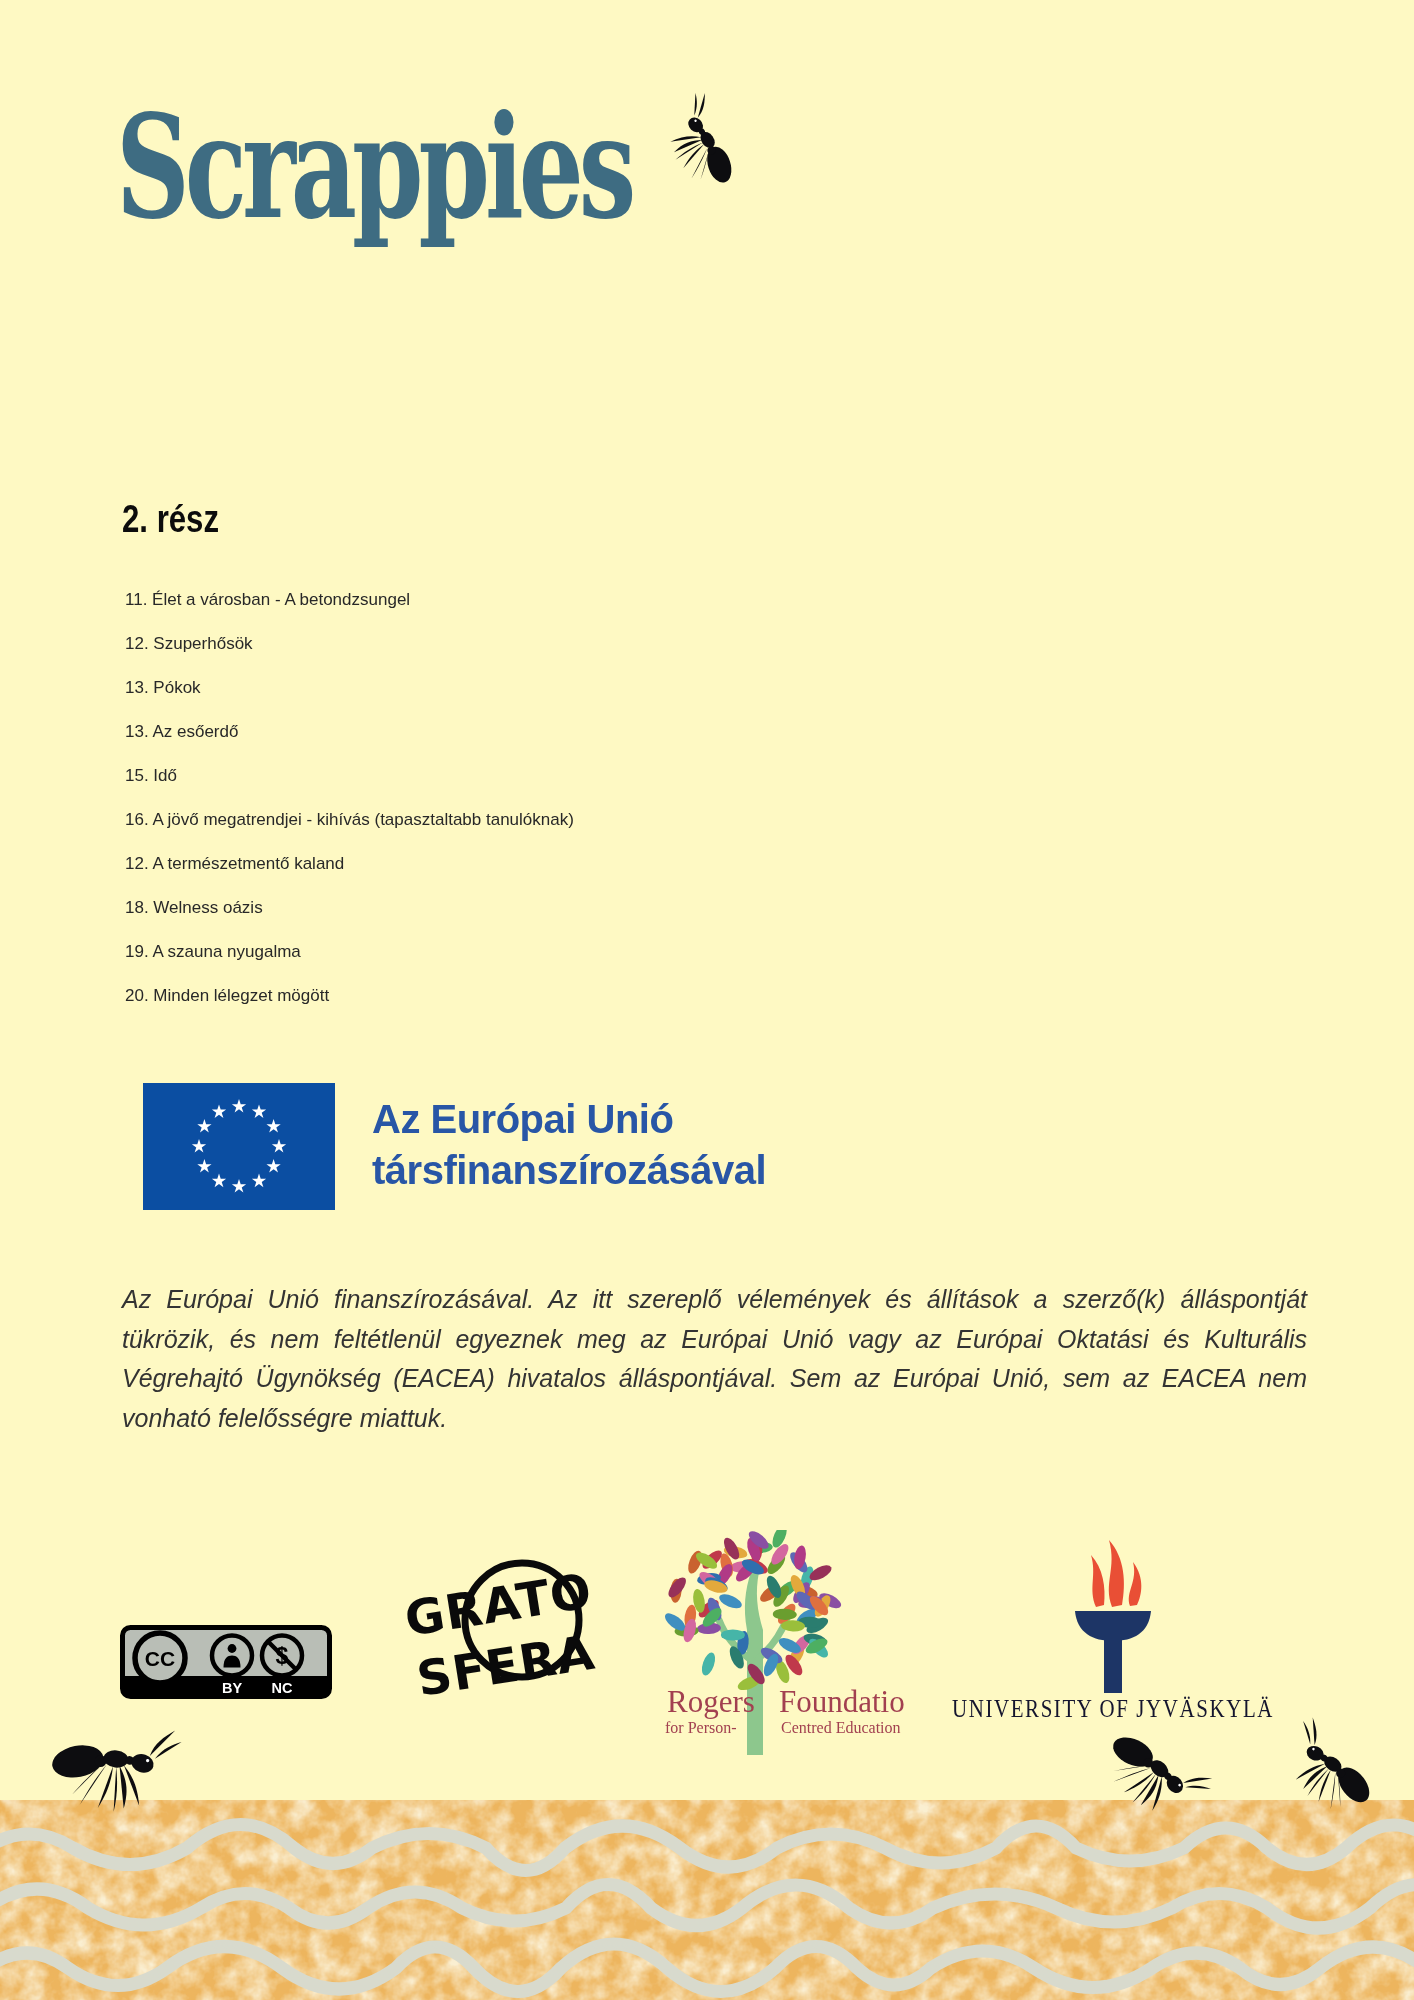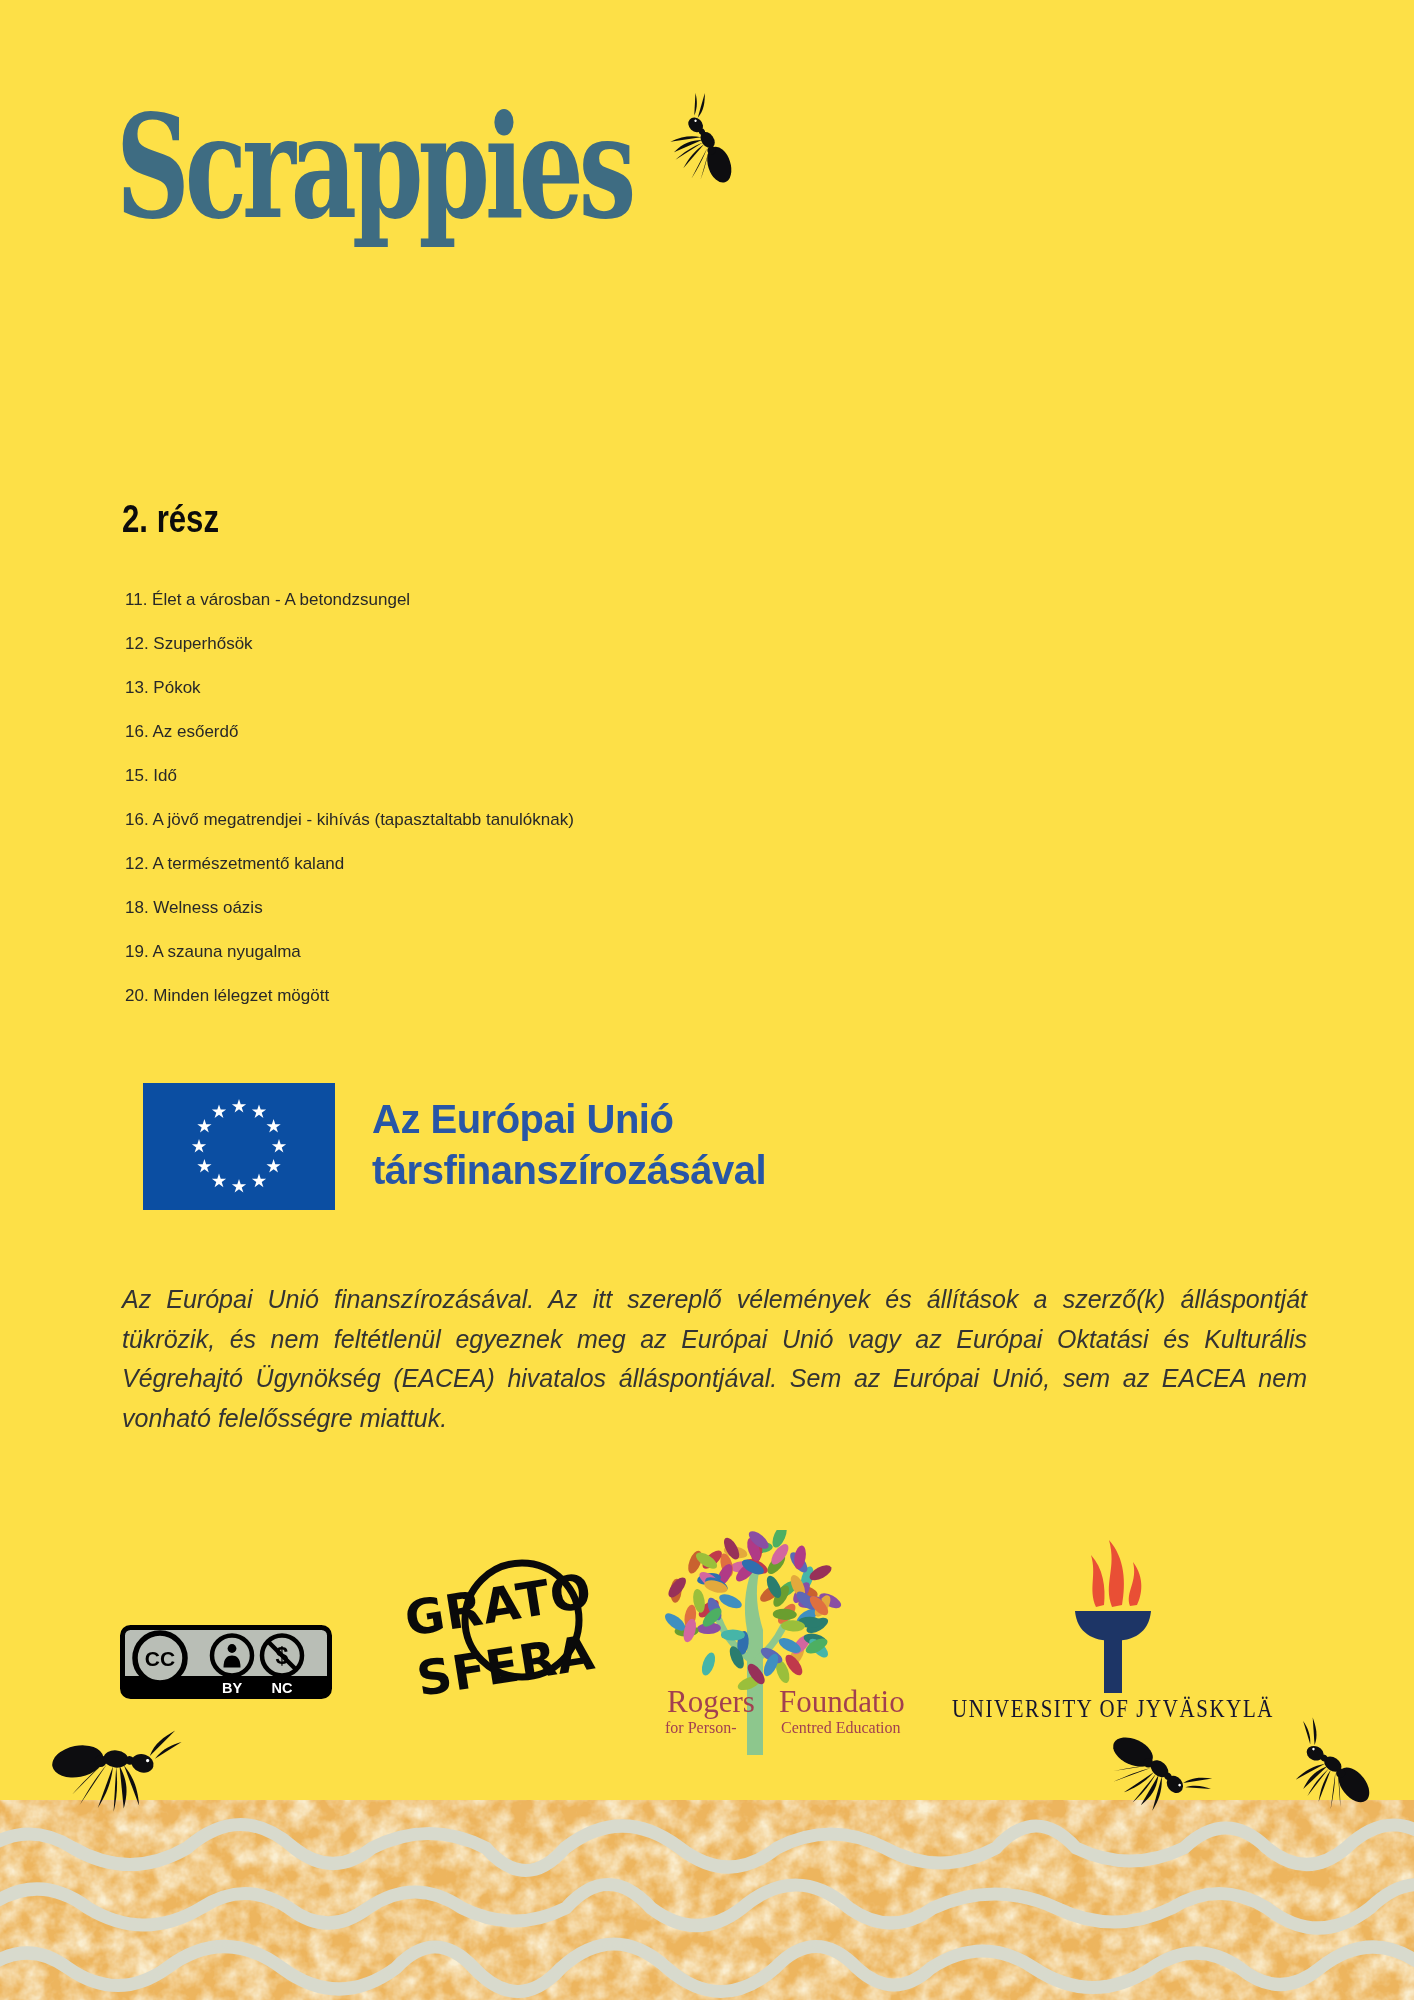--- a/index.html
+++ b/index.html
@@ -1,16 +1,16 @@
 <!DOCTYPE html>
 <html><head>
 <meta charset="utf-8">
 <style>
   html,body{margin:0;padding:0;background:#888;}
-  .page{position:relative;width:1414px;height:2000px;background:#fde047;overflow:hidden;
+  .page{position:relative;width:1414px;height:2000px;background:#fef9c3;overflow:hidden;
         font-family:"Liberation Sans",sans-serif;margin:0 auto;}
   .abs{position:absolute;}
 
   
   .logo-text{left:116px;top:96px;font-family:"DejaVu Serif",serif;font-weight:bold;
              font-size:142px;line-height:142px;letter-spacing:-7px;color:#3e6c82;
              transform:scaleX(0.72);transform-origin:left top;white-space:nowrap;}
   .ant{fill:#0d0d10;}
 
   
@@ -72,21 +72,21 @@
       <use href="#ant-shape"></use>
     </svg>
 
 
   <div class="abs section-heading">2. rész</div>
 
   <div class="abs list">
     <div>11. Élet a városban - A betondzsungel</div>
     <div>12. Szuperhősök</div>
     <div>13. Pókok</div>
-    <div>16. Az esőerdő</div>
+    <div>13. Az esőerdő</div>
     <div>15. Idő</div>
     <div>16. A jövő megatrendjei - kihívás (tapasztaltabb tanulóknak)</div>
     <div>12. A természetmentő kaland</div>
     <div>18. Welness oázis</div>
     <div>19. A szauna nyugalma</div>
     <div>20. Minden lélegzet mögött</div>
   </div>
 
   <svg class="abs" style="left:143px;top:1083px;" width="192" height="127" viewBox="0 0 192 127">
     <rect width="192" height="127" fill="#0b4ea2"></rect>

